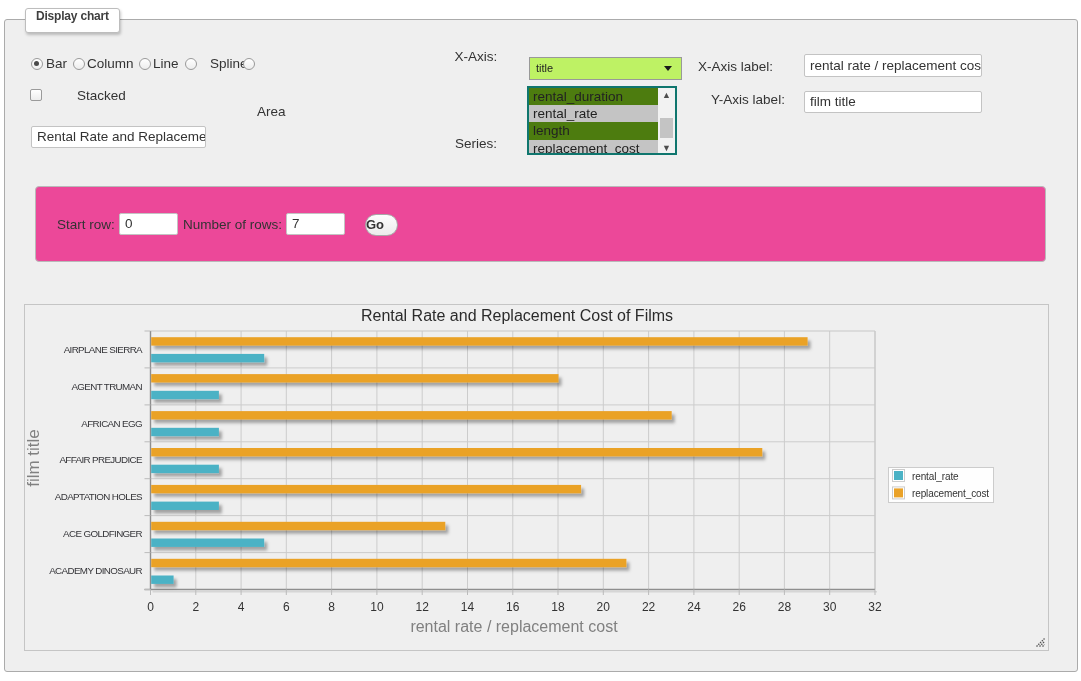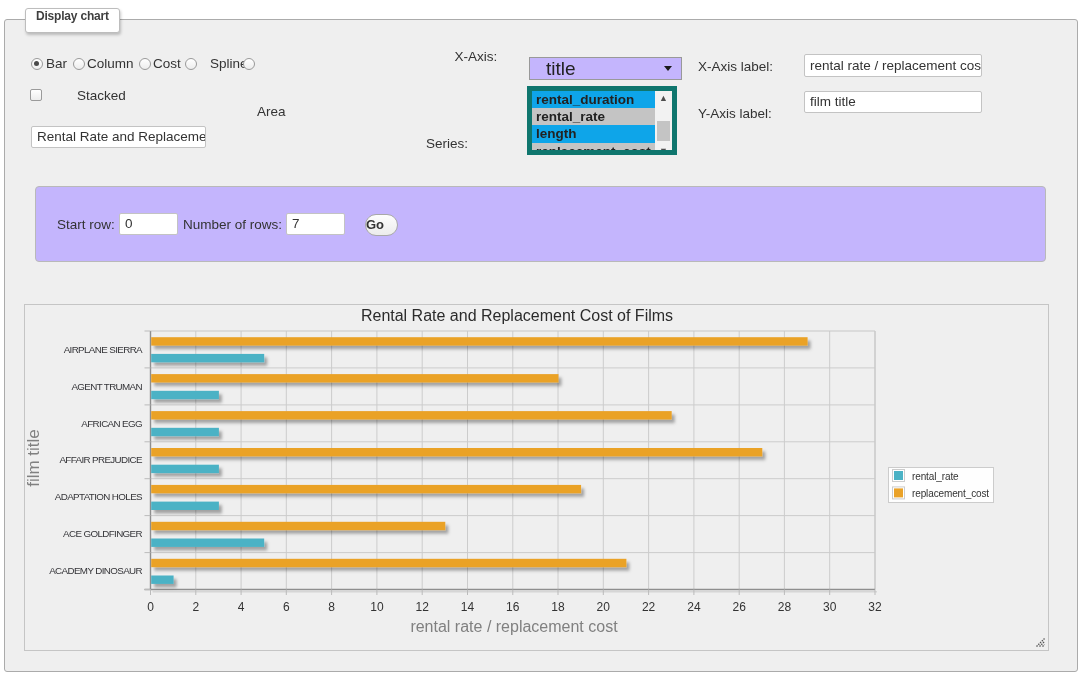--- a/index.html
+++ b/index.html
@@ -14,79 +14,79 @@
 .lbl { position:absolute; font-size:13.5px; color:#333; white-space:nowrap; }
 .tin { position:absolute; background:#fff; border:1px solid #c3c3c3; border-radius:2px;
   font-size:13.5px; color:#333; padding:0 0 0 5px; white-space:nowrap; overflow:hidden; line-height:20px; }
 .radio { position:absolute; width:12px; height:12px; border-radius:50%;
   border:1px solid #9a9a9a; background:#fdfdfd; background:linear-gradient(#fff,#ededed); }
 .radio.on::after { content:""; position:absolute; left:2.5px; top:2.5px; width:5px; height:5px;
   border-radius:50%; background:#4a4a4a; }
 .cb { position:absolute; width:12px; height:12px; border:1px solid #9a9a9a; border-radius:2px;
   background:linear-gradient(#fff,#ededed); }
 .toolbar { position:absolute; left:35px; top:186px; width:1011px; height:76px;
-  background:#c4b5fd; border:1px solid #b9b9b9; border-radius:4px; }
+  background:#ec4899; border:1px solid #b9b9b9; border-radius:4px; }
 .gobtn { position:absolute; left:329px; top:27px; width:33px; height:22px;
   border:1px solid #a8a8a8; border-radius:11px; background:linear-gradient(#fdfdfd,#ececec);
   font-size:13px; font-weight:bold; color:#333; text-align:left; line-height:20px; }
 .sel { position:absolute; left:529px; top:57px; width:153px; height:23px;
-  background:#c4b5fd; border:1px solid #999; font-size:19px; color:#222; line-height:21px; padding-left:16px; }
+  background:#bef264; border:1px solid #999; font-size:11px; color:#222; line-height:21px; padding-left:6px; }
 .sel::after { content:""; position:absolute; right:9px; top:8px; width:0; height:0;
   border-left:4px solid transparent; border-right:4px solid transparent; border-top:5px solid #1a1a1a; }
 .msel { position:absolute; left:527px; top:86px; width:150px; height:69px;
-  background:#0ea5e9; border:5px solid #0f766e; overflow:hidden;font-weight:bold; }
+  background:#4d7c0f; border:2px solid #0f766e; overflow:hidden; }
 .opt { height:17.2px; font-size:13.5px; color:#222; line-height:17px; padding-left:4px; white-space:nowrap; }
 .opt.selx { background:#c4c4c4; }
 .sbar { position:absolute; right:0; top:0; width:17px; height:67px; background:#f2f2f2; }
 .sthumb { position:absolute; left:2px; top:30px; width:13px; height:20px; background:#c4c4c4; }
 .sarr { position:absolute; left:0; width:17px; height:14px; font-size:9px; color:#4d4d4d; text-align:center; line-height:14px; }
 .chartbox { position:absolute; left:24px; top:304px; width:1025px; height:347px;
   border:1px solid #c5c5c5; }
 </style>
 </head>
 <body>
 <div id="page">
   <div class="fs"></div>
   <div class="fslegend">Display chart</div>
 
   <div class="radio on" style="left:30.5px;top:57.5px;"></div>
   <div class="lbl" style="left:46px;top:56px;">Bar</div>
   <div class="radio" style="left:73px;top:57.5px;"></div>
   <div class="lbl" style="left:87px;top:56px;">Column</div>
   <div class="radio" style="left:139px;top:57.5px;"></div>
-  <div class="lbl" style="left:153px;top:56px;">Cost</div>
+  <div class="lbl" style="left:153px;top:56px;">Line</div>
   <div class="radio" style="left:184.5px;top:57.5px;"></div>
   <div class="lbl" style="left:210px;top:56px;">Spline</div>
   <div class="radio" style="left:242.5px;top:57.5px;"></div>
   <div class="lbl" style="left:257px;top:56px;margin-top:48px;">Area</div>
 
   <div class="cb" style="left:30px;top:88.5px;"></div>
   <div class="lbl" style="left:46px;top:88px;margin-left:31px;">Stacked</div>
 
   <div class="tin" style="left:31px;top:126px;width:175px;height:22px;">Rental Rate and Replacemen</div>
 
   <div class="lbl" style="left:426px;top:49px;width:100px;text-align:center;">X-Axis:</div>
   <div class="sel">title</div>
 
-  <div class="lbl" style="left:426px;top:136px;width:100px;text-align:left;">Series:</div>
+  <div class="lbl" style="left:426px;top:136px;width:100px;text-align:center;">Series:</div>
   <div class="msel">
     <div class="opt">rental_duration</div>
     <div class="opt selx">rental_rate</div>
     <div class="opt">length</div>
     <div class="opt selx">replacement_cost</div>
     <div class="sbar">
       <div class="sarr" style="top:0;">▲</div>
       <div class="sthumb"></div>
       <div class="sarr" style="bottom:0;">▼</div>
     </div>
   </div>
 
   <div class="lbl" style="left:698px;top:59px;width:100px;">X-Axis label:</div>
   <div class="tin" style="left:804px;top:54px;width:178px;height:23px;line-height:21px;">rental rate / replacement cost</div>
-  <div class="lbl" style="left:698px;top:106px;width:100px;text-align:left;">Y-Axis label:</div>
+  <div class="lbl" style="left:698px;top:92px;width:100px;text-align:center;">Y-Axis label:</div>
   <div class="tin" style="left:804px;top:91px;width:178px;height:22px;">film title</div>
 
   <div class="toolbar">
     <div class="lbl" style="left:21px;top:30px;">Start row:</div>
     <div class="tin" style="left:83px;top:26px;width:59px;height:22px;">0</div>
     <div class="lbl" style="left:147px;top:30px;">Number of rows:</div>
     <div class="tin" style="left:250px;top:26px;width:59px;height:22px;">7</div>
     <div class="gobtn">Go</div>
   </div>
 

